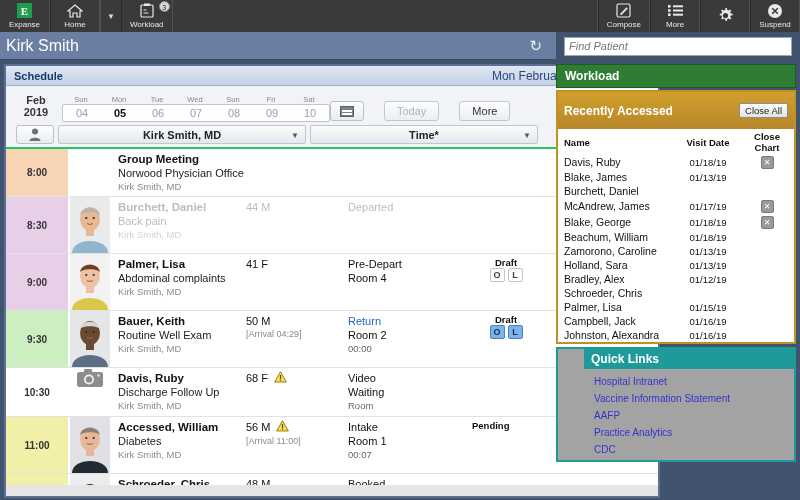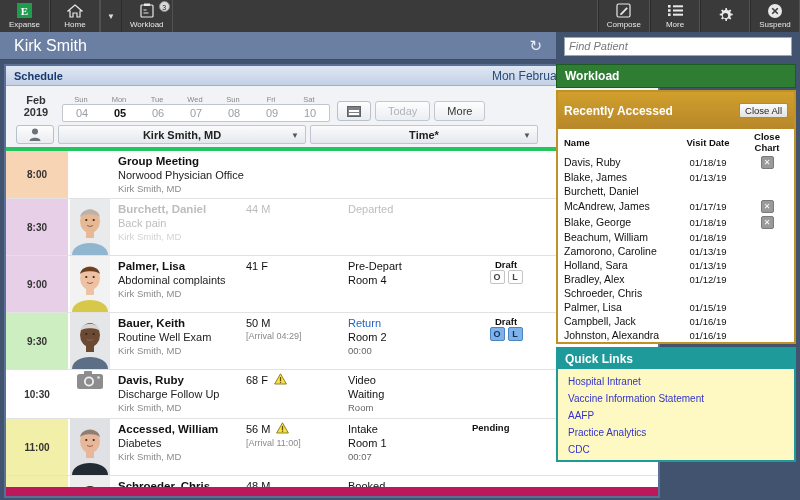--- a/index.html
+++ b/index.html
@@ -37,63 +37,63 @@
     background:#d9d9d9; color:#222; font-size:7px; line-height:11px; text-align:center;
     border:1px solid #888;
   }
 
   
   .titlebar {
     position:absolute; left:0; top:32px; width:556px; height:28px;
     background:#6b7fa3; color:#fff; display:flex; align-items:center;
     border-bottom:1px solid #3e4d66;
   }
-  .titlebar .pname { font-size:16px; padding-left:14px; flex:1; }
+  .titlebar .pname { font-size:16px; padding-left:6px; flex:1; }
   .refresh-ico { font-size:15px; padding-right:14px; color:#e8ecf3; cursor:pointer; }
 
   .findwrap {
     position:absolute; left:556px; top:32px; width:244px; height:28px;
     background:#41536e; display:flex; align-items:center; padding:0 8px;
   }
   .findwrap input {
     width:100%; height:19px; border:1px solid #9aa6b8; font-size:11px;
     padding:0 4px; font-style:italic; color:#333;
     font-family:"Liberation Sans", sans-serif;
   }
   .findwrap input::placeholder { color:#777; font-style:italic; }
 
   
   .sched {
     position:absolute; left:4px; top:64px; width:656px; height:434px;
-    border:2px solid #5b7096; background:#be185d; overflow:hidden;
+    border:2px solid #5b7096; background:#e5e5e5; overflow:hidden;
   }
   .sched-hdr {
     height:20px; background:linear-gradient(#dfe7f3,#c3d0e6);
     display:flex; align-items:center; justify-content:space-between;
     padding:0 8px; border-bottom:1px solid #9fb0cc;
   }
   .sched-hdr .h-l { color:#1a3a6b; font-weight:bold; font-size:11px; }
   .sched-hdr .h-r { color:#2b4a78; font-size:12px; }
 
-  .ctrlbar { background:#f1f3f6; border-bottom:4px solid #22c55e; padding:2px 4px 3px 4px; }
+  .ctrlbar { background:#f1f3f6; border-bottom:2px solid #22c55e; padding:2px 4px 3px 4px; }
   .row1 { display:flex; align-items:flex-end; height:34px; }
   .monthbox {
     width:52px; text-align:center; font-size:11px; font-weight:bold; color:#333;
     line-height:12px; padding-bottom:4px;
   }
   .daystrip { flex:0 0 auto; }
   .dow { display:flex; }
   .dow span { width:38px; text-align:center; font-size:7.5px; color:#888; }
   .dnums { display:flex; border:1px solid #bfc6d0; background:#fff; border-radius:2px; }
   .dnums span {
     width:38px; text-align:center; font-size:11px; color:#9aa0a8; padding:2px 0;
     cursor:pointer;
   }
   .dnums span.sel { color:#111; font-weight:bold; }
-  .row1-right { display:flex; gap:4px; margin-left:7px; padding-bottom:1px; }
+  .row1-right { display:flex; gap:20px; margin-left:0; padding-bottom:1px; }
   .mini-btn {
     width:34px; height:20px; border:1px solid #b9c0ca; border-radius:3px;
     background:linear-gradient(#fdfdfd,#e9ecf0); display:flex; align-items:center;
     justify-content:center; cursor:pointer;
   }
   .calglyph { width:14px; height:11px; background:#7b7f86; border:1px solid #5d6168;
     position:relative; }
   .calglyph:after { content:""; position:absolute; left:1px; top:3px; right:1px; bottom:1px;
     background:repeating-linear-gradient(#fff 0 1.5px,#7b7f86 1.5px 3px); }
   .pill-btn {
@@ -182,21 +182,21 @@
   table.ra th.d { text-align:center; width:62px; }
   table.ra th.c { text-align:center; width:56px; }
   table.ra td { font-size:10.5px; padding:1px 4px 1px 6px; color:#111; }
   table.ra td.d { text-align:center; font-size:9.5px; color:#111; }
   table.ra td.c { text-align:center; }
   .xbtn {
     display:inline-block; width:13px; height:13px; background:#9a9a9a; color:#fff;
     border:1px solid #7b7b7b; border-radius:2px; font-size:8px; line-height:12px;
     text-align:center; cursor:pointer;
   }
-  .ql-wrap { margin-top:3px; border:2px solid #1f9a9a; background:#fef9c3; }
+  .ql-wrap { margin-top:3px; border:2px solid #1f9a9a; background:#a3a3a3;padding-left:26px; }
   .ql-hdr { background:#1f9a9a; color:#fff; font-weight:bold; font-size:12px; padding:3px 7px; }
   .ql-list { padding:4px 0 2px 0; }
   .ql-list a {
     display:block; font-size:10px; color:#3333cc; padding:3px 0 3px 10px;
     text-decoration:none; cursor:pointer;
   }
 </style>
 </head>
 <body>
 

